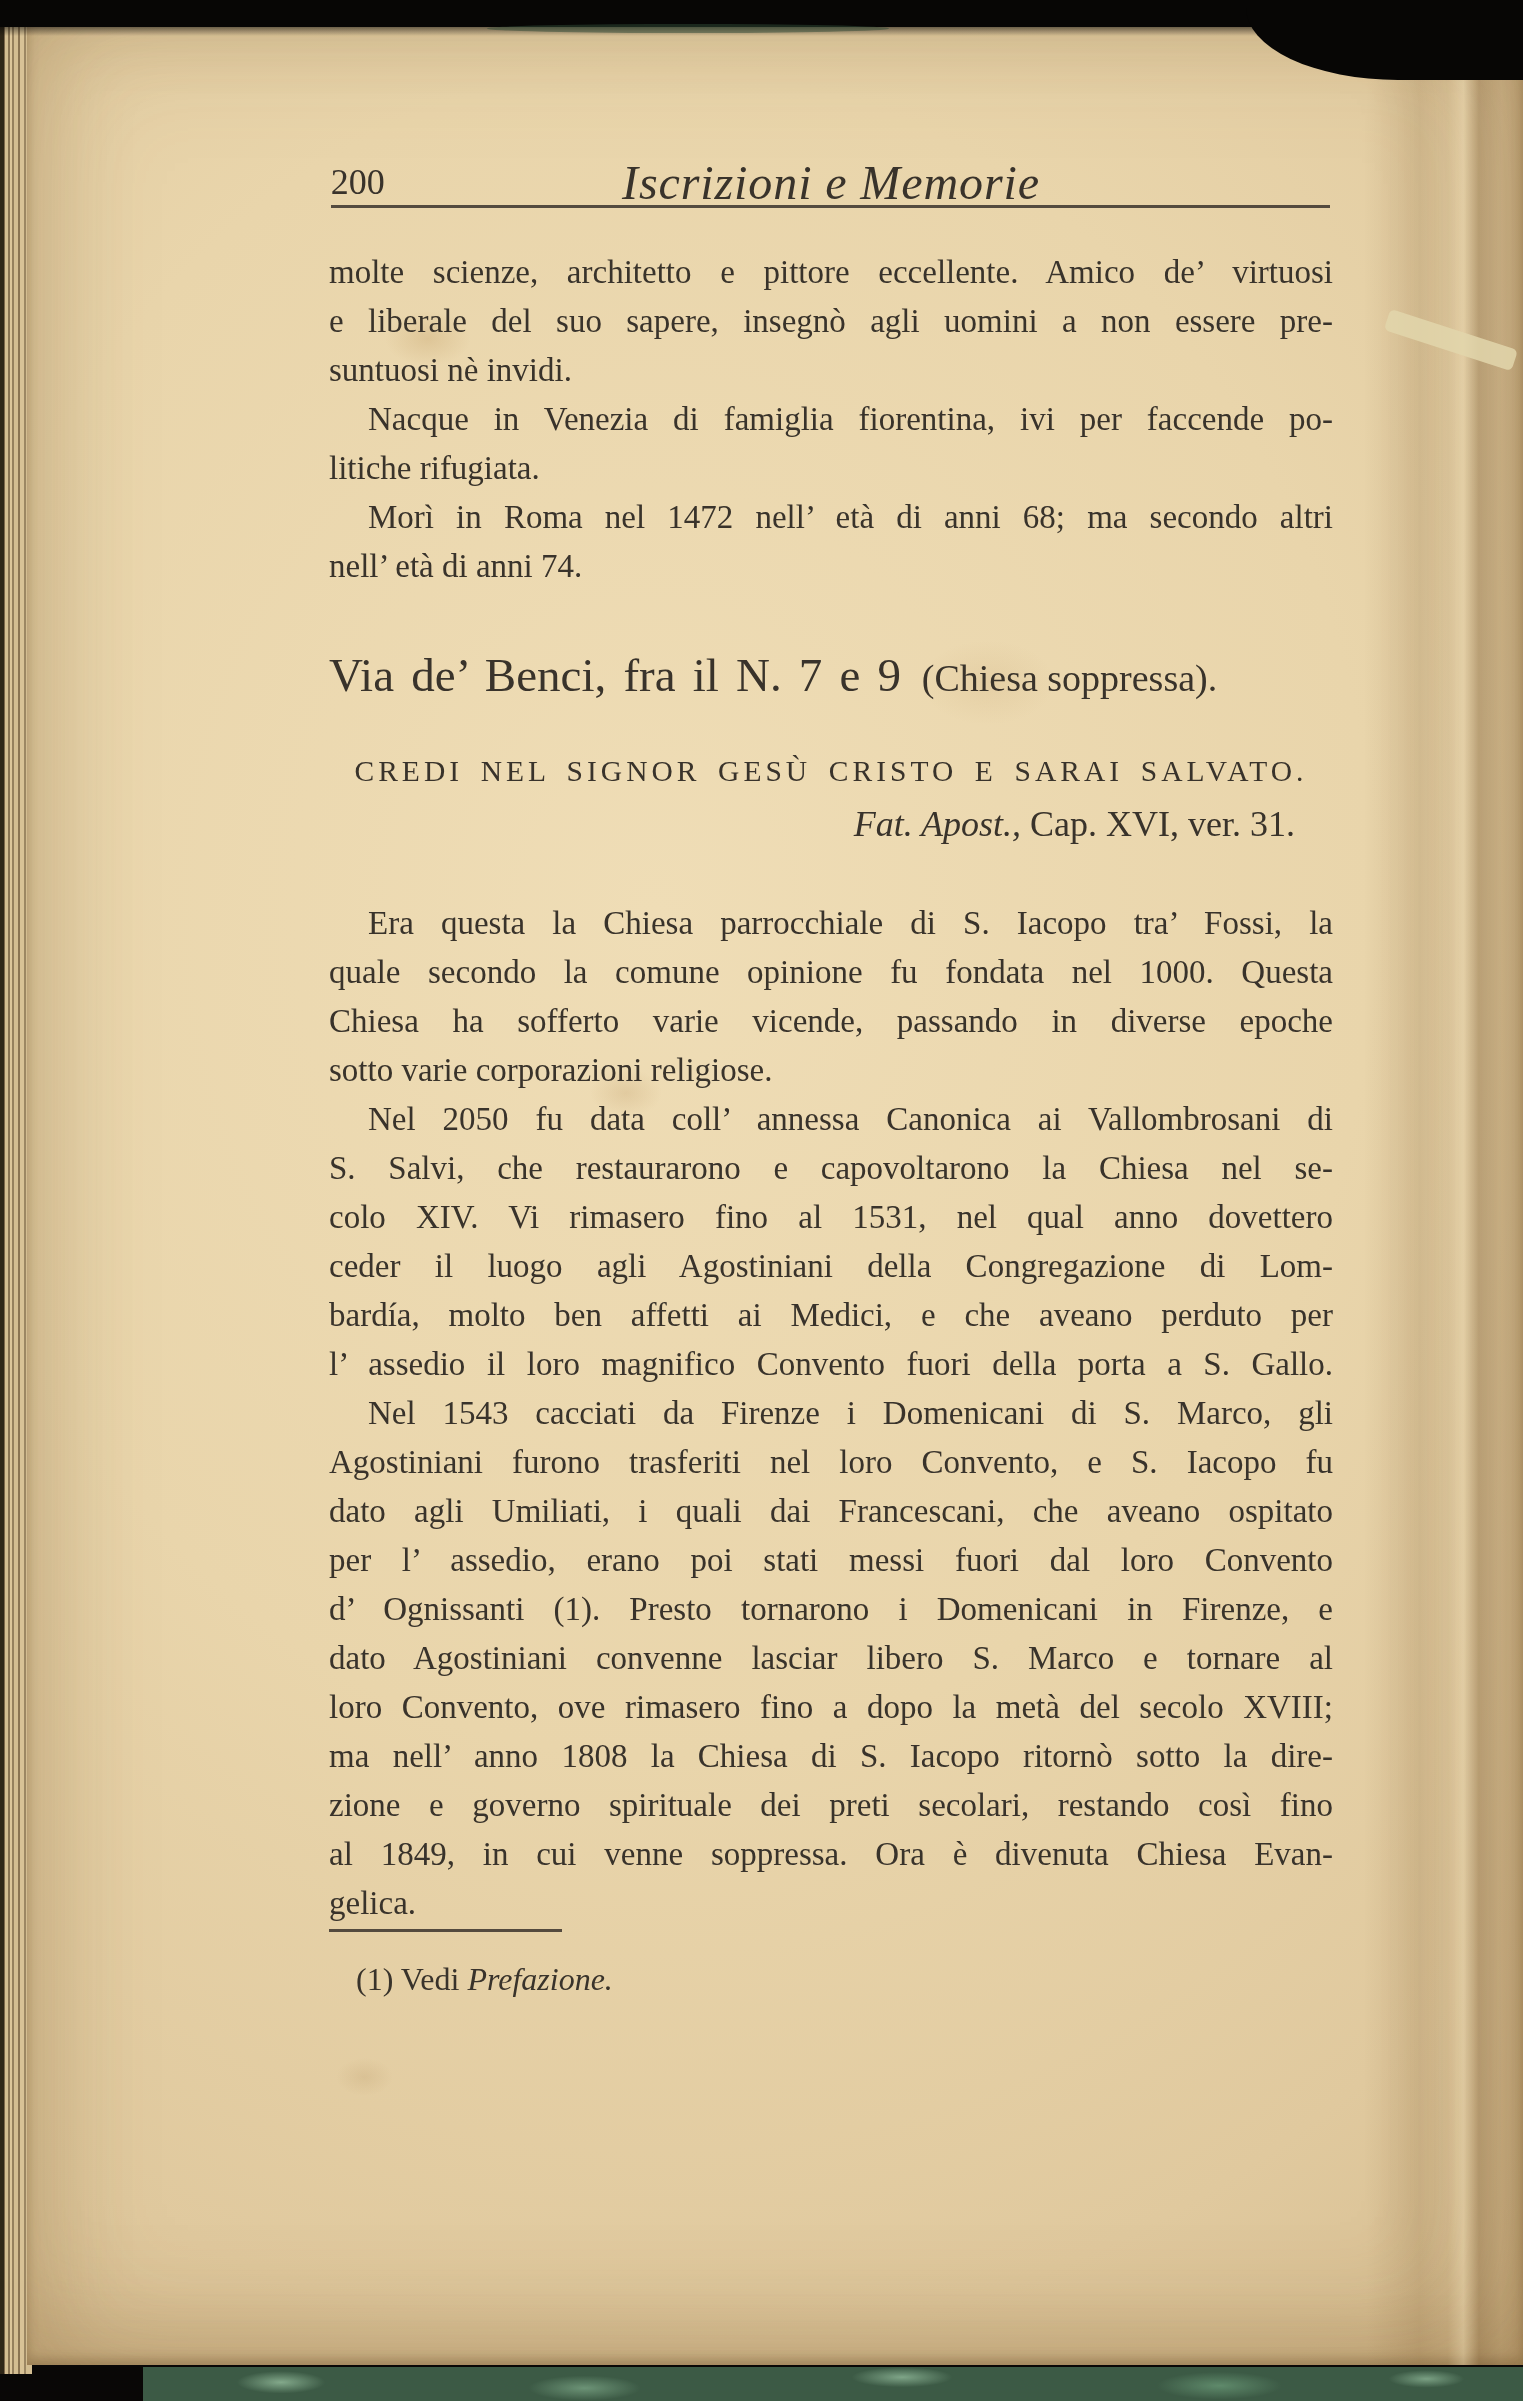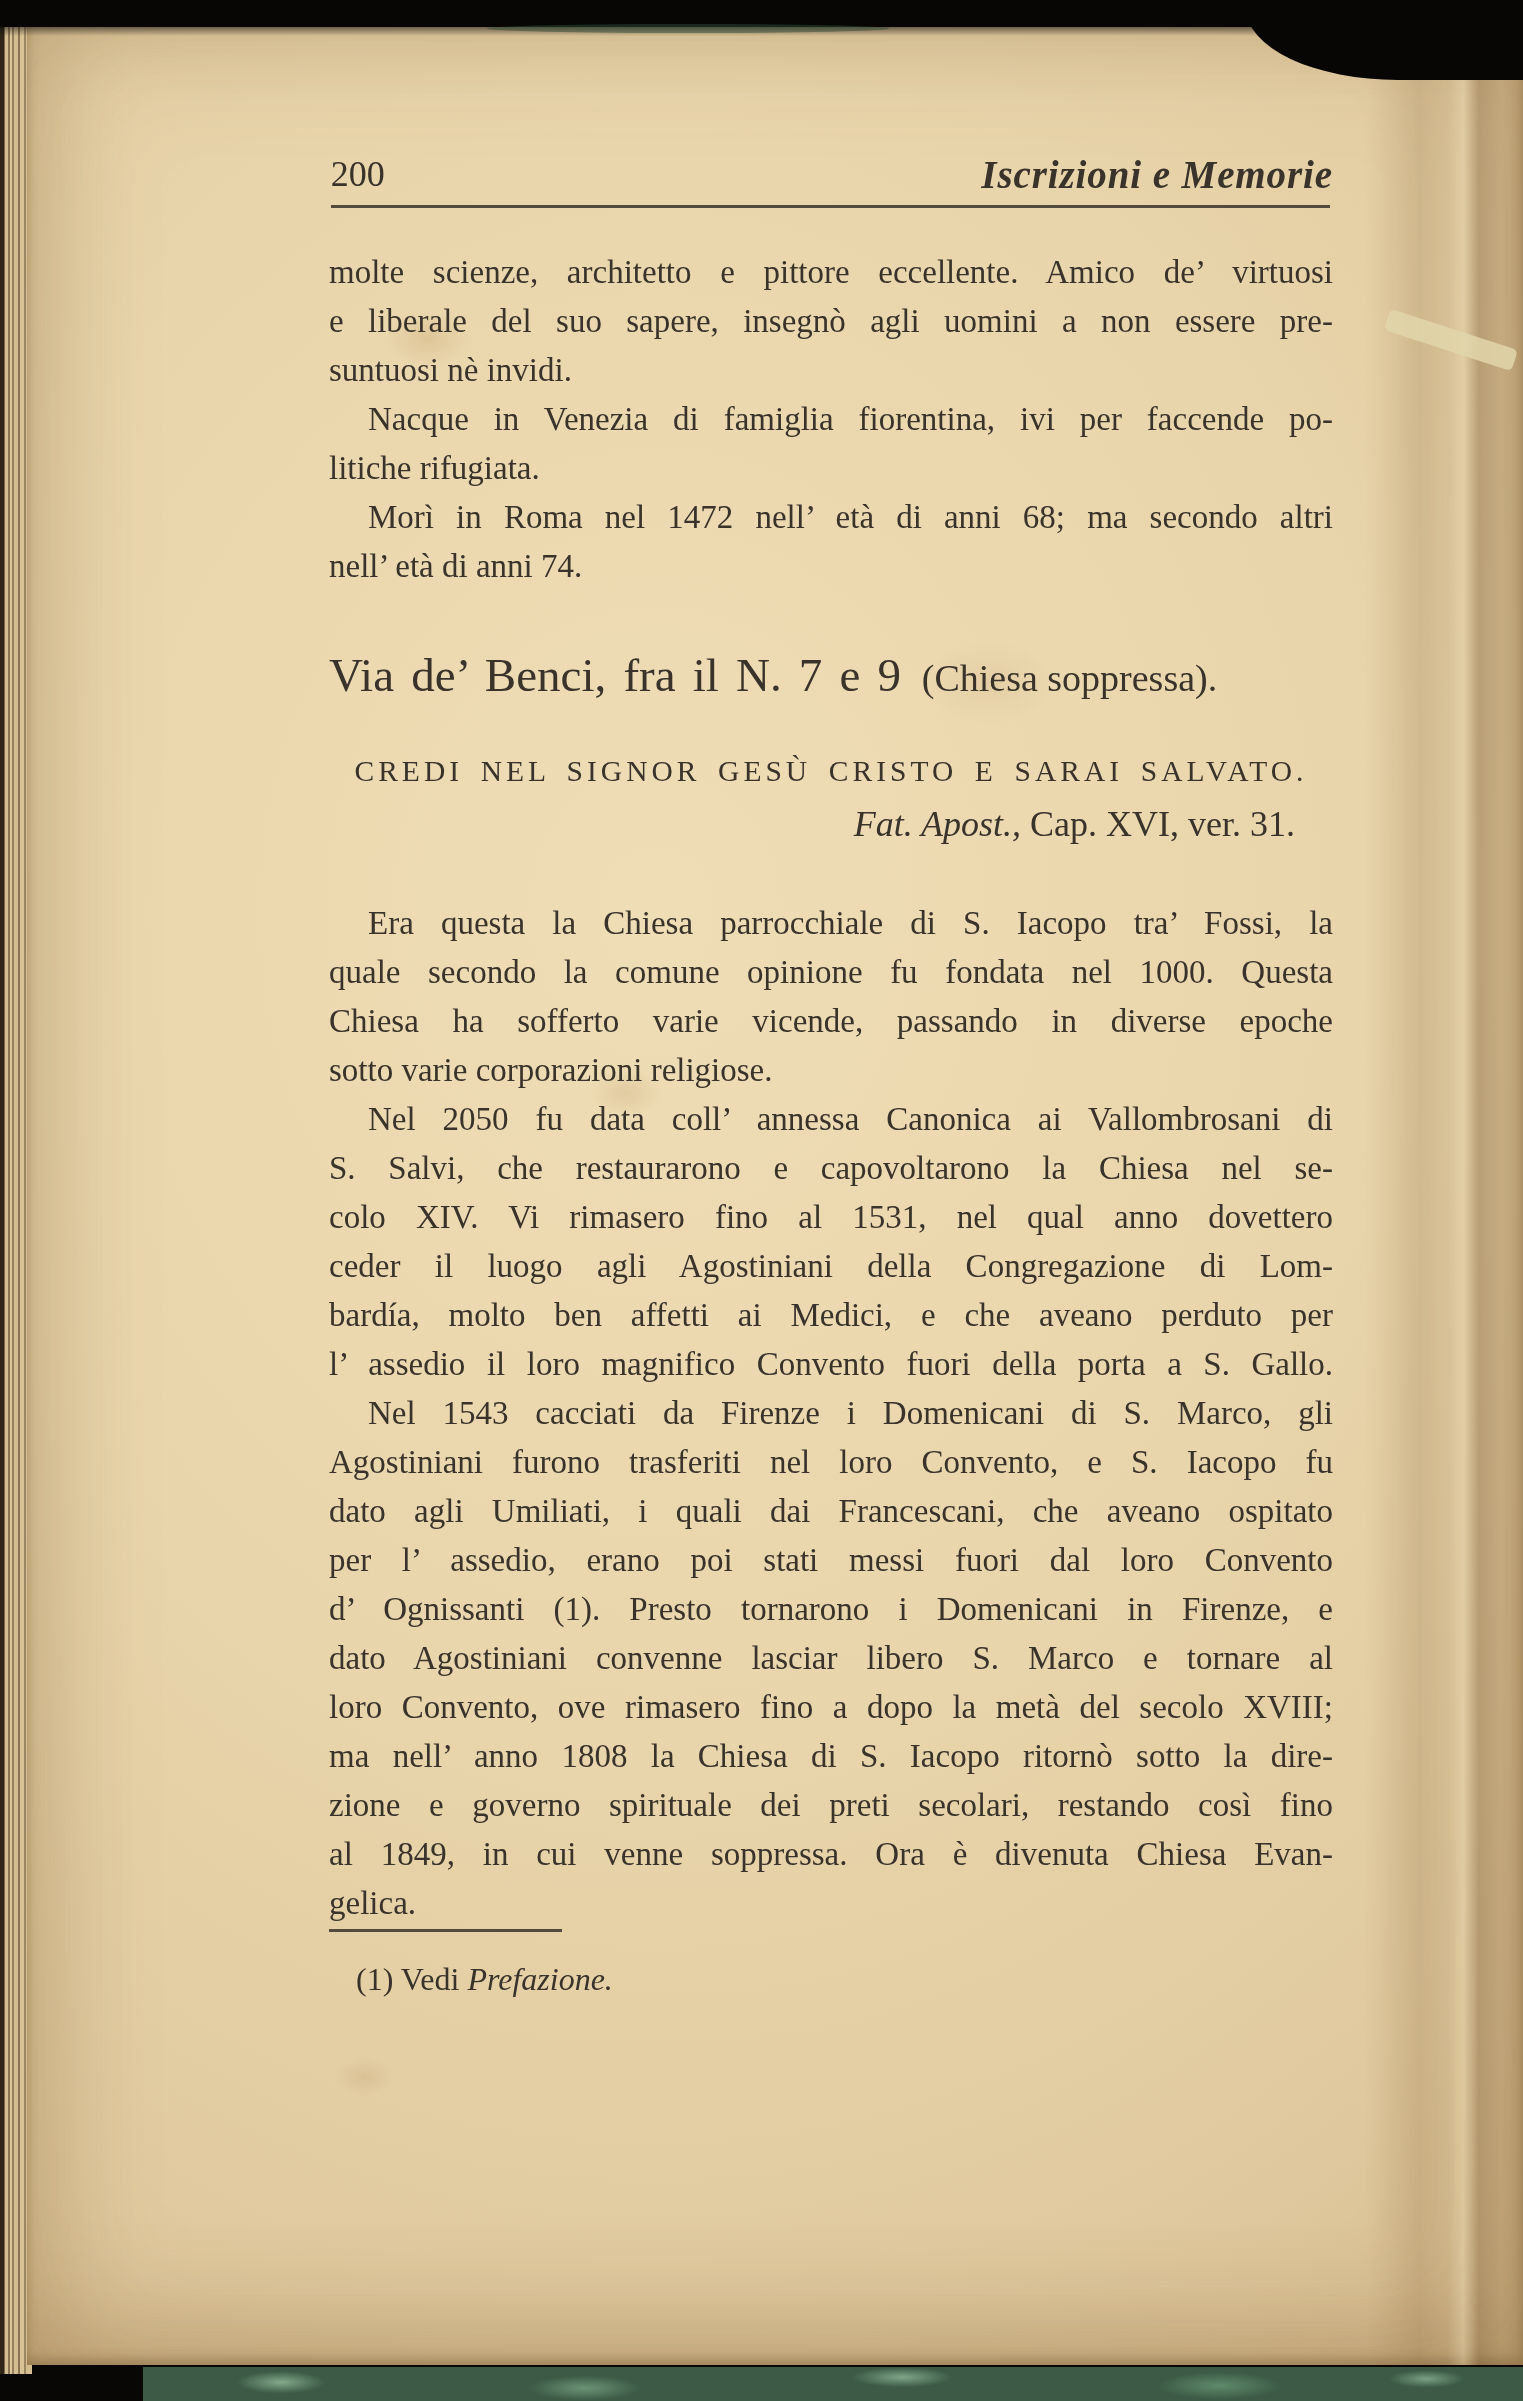--- a/index.html
+++ b/index.html
@@ -64,24 +64,24 @@
     background:radial-gradient(closest-side,rgba(170,125,60,.20),rgba(170,125,60,0));}
   .stain.s2{left:563px;top:1046px;width:72px;height:48px;
     background:radial-gradient(closest-side,rgba(160,115,55,.16),rgba(160,115,55,0));}
   .stain.s3{left:894px;top:617px;width:134px;height:85px;
     background:radial-gradient(closest-side,rgba(165,120,60,.10),rgba(165,120,60,0));}
   .stain.s4{left:309px;top:2035px;width:57px;height:38px;
     background:radial-gradient(closest-side,rgba(150,110,55,.13),rgba(150,110,55,0));}
 
   
   .content{position:absolute;left:302px;top:0;width:1004px;}
-  .pagehead{position:absolute;top:131px;left:0;width:100%;height:41px;line-height:41px;}
+  .pagehead{position:absolute;top:139px;left:0;width:100%;height:41px;line-height:41px;}
   .pagenum{position:absolute;left:1.8px;top:0;font-size:36px;}
-  .runtitle{position:absolute;left:0;right:0;text-align:right;
-    font-style:italic;font-size:39px;letter-spacing:0.9px;font-weight:bold;}
+  .runtitle{position:absolute;left:0;right:0;text-align:center;
+    font-style:italic;font-size:48px;letter-spacing:0.9px;}
   .headrule{position:absolute;top:182px;left:1.8px;width:999px;height:2.7px;
     background:var(--ink,#39332b);opacity:.85;}
 
   .text{position:absolute;top:225px;left:0;width:100%;font-size:33px;line-height:49px;}
   .line{text-align:justify;text-align-last:justify;height:49px;overflow:visible;}
   .line.short{text-align-last:left;}
   .line.in{text-indent:39px;}
 
   .heading{margin-top:48px;height:72px;line-height:72px;white-space:nowrap;}
   .heading .hm{font-size:47px;word-spacing:5.4px;}

